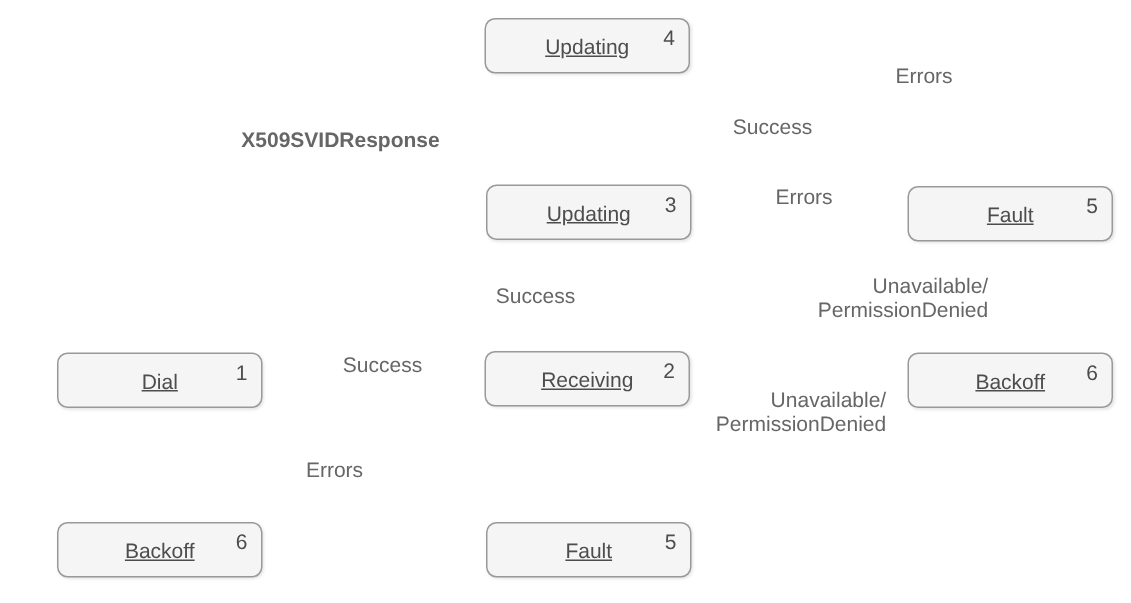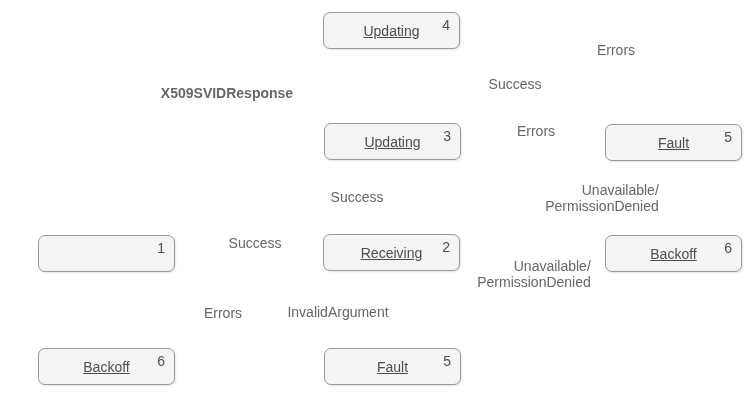--- a/index.html
+++ b/index.html
@@ -68,20 +68,21 @@
     <span class="state-label">Updating</span>
   </div>
 
   <div class="state" style="left:323px; top:234px;">
     <span class="state-number">2</span>
     <span class="state-label">Receiving</span>
   </div>
 
   <div class="state" style="left:38px; top:235px;">
     <span class="state-number">1</span>
+    <span class="state-label">Dial</span>
   </div>
 
   <div class="state" style="left:605px; top:124px;">
     <span class="state-number">5</span>
     <span class="state-label">Fault</span>
   </div>
 
   <div class="state" style="left:605px; top:235px;">
     <span class="state-number">6</span>
     <span class="state-label">Backoff</span>
@@ -101,15 +102,14 @@
   <div class="edge-label" style="left:616px; top:50px;">Errors</div>
   <div class="edge-label" style="left:515px; top:84px;">Success</div>
   <div class="edge-label" style="left:536px; top:131px;">Errors</div>
   <div class="edge-label" style="left:602px; top:198px;">Unavailable/
 PermissionDenied</div>
   <div class="edge-label" style="left:357px; top:197px;">Success</div>
   <div class="edge-label" style="left:255px; top:243px;">Success</div>
   <div class="edge-label" style="left:534px; top:274px;">Unavailable/
 PermissionDenied</div>
   <div class="edge-label" style="left:223px; top:313px;">Errors</div>
-  <div class="edge-label" style="left:338px; top:312px;">InvalidArgument</div>
 
 </div>
 
 </body></html>

